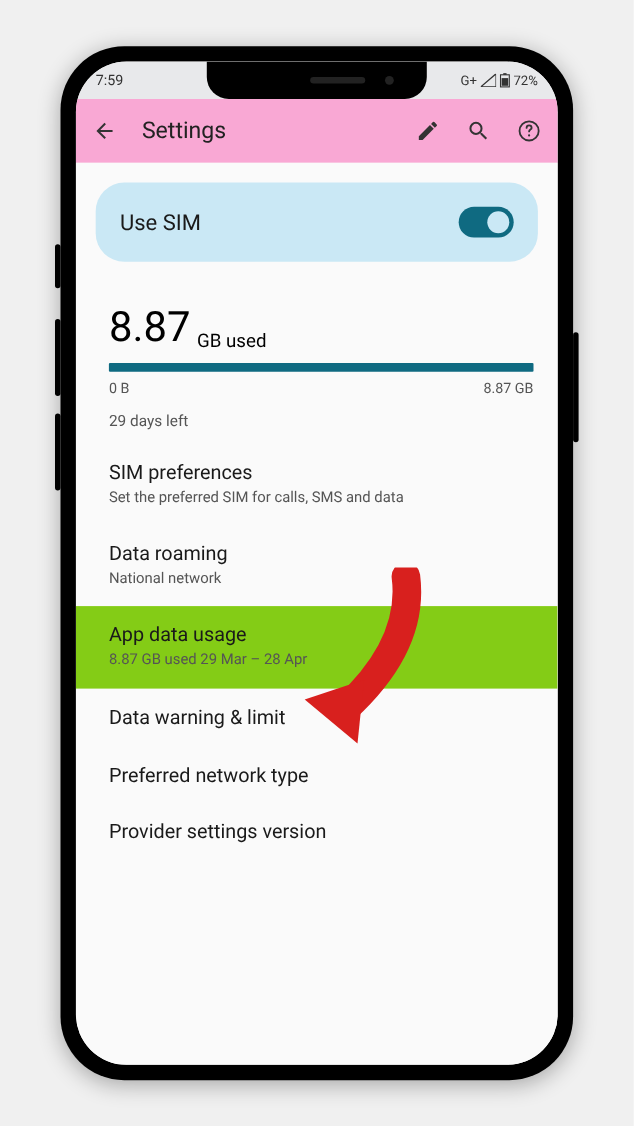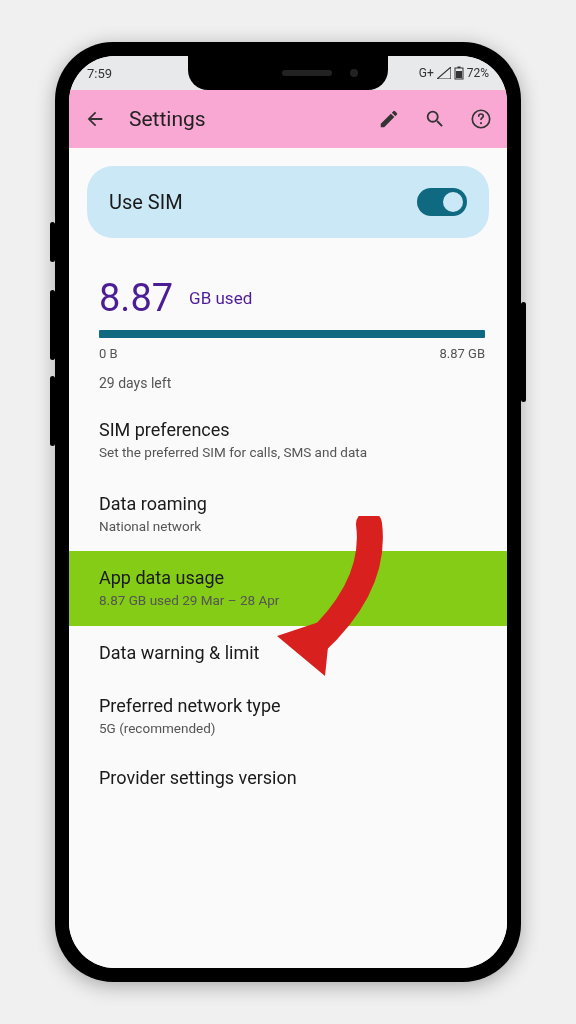--- a/index.html
+++ b/index.html
@@ -87,21 +87,21 @@
       border-radius: 26px;
       padding: 22px 22px;
       display: flex;
       align-items: center;
       justify-content: space-between;
     }
     .sim-card .label { font-size: 20px; color: #1a1a1a; font-weight: 400; text-align: right; }
     .toggle { width: 50px; height: 28px; background: #0f6a81; border-radius: 14px; position: relative; cursor: pointer; }
     .toggle .knob { position: absolute; right: 4px; top: 4px; width: 20px; height: 20px; background: #cae8f5; border-radius: 50%; }
     .usage-block { padding: 28px 22px 12px 30px; }
-    .usage-main { color: #4c1d95; display: flex; align-items: center; gap: 16px; }
+    .usage-main { color: #000000; display: flex; align-items: flex-end; gap: 6px; }
     .usage-num { font-size: 38px; font-weight: 400; }
     .usage-unit { font-size: 17px; }
     .usage-bar { height: 8px; background: #0f6a81; margin-top: 10px; border-radius: 1px; }
     .usage-range { display: flex; justify-content: space-between; font-size: 13px; color: #555; margin-top: 8px; }
     .usage-days { font-size: 14px; color: #555; margin-top: 14px; }
     .list-item { padding: 16px 22px 16px 30px; display: flex; align-items: center; justify-content: center; cursor: pointer; }
     .list-item .texts { flex: 1; }
     .list-item .primary { font-size: 18px; color: #1a1a1a; font-weight: 400; }
     .list-item .secondary { font-size: 13.5px; color: #555; margin-top: 3px; line-height: 1.35; }
     .list-item.highlighted { background: #84cc16; }
@@ -221,21 +221,20 @@
       <div class="list-item">
         <div class="texts">
           <div class="primary">Data warning &amp; limit</div>
         </div>
       </div>
 
 
       <div class="list-item">
         <div class="texts">
           <div class="primary">Preferred network type</div>
-          <div class="secondary">5G (recommended)</div>
         </div>
       </div>
 
       <div class="cut-item">
         <div class="primary">Provider settings version</div>
       </div>
     </div>
 
     <svg class="arrow-overlay" viewBox="0 0 130 165">
       <path d="M 110 8 Q 118 70 55 128" fill="none" stroke="#d8201e" stroke-width="26" stroke-linecap="round"></path>

